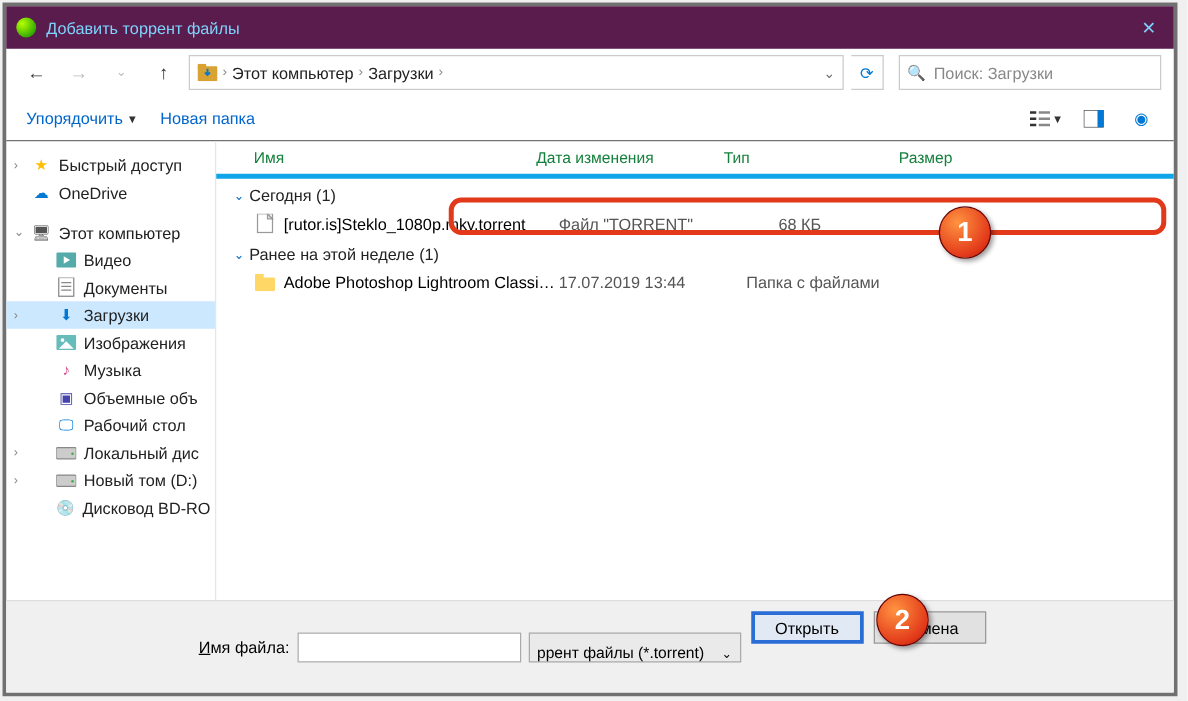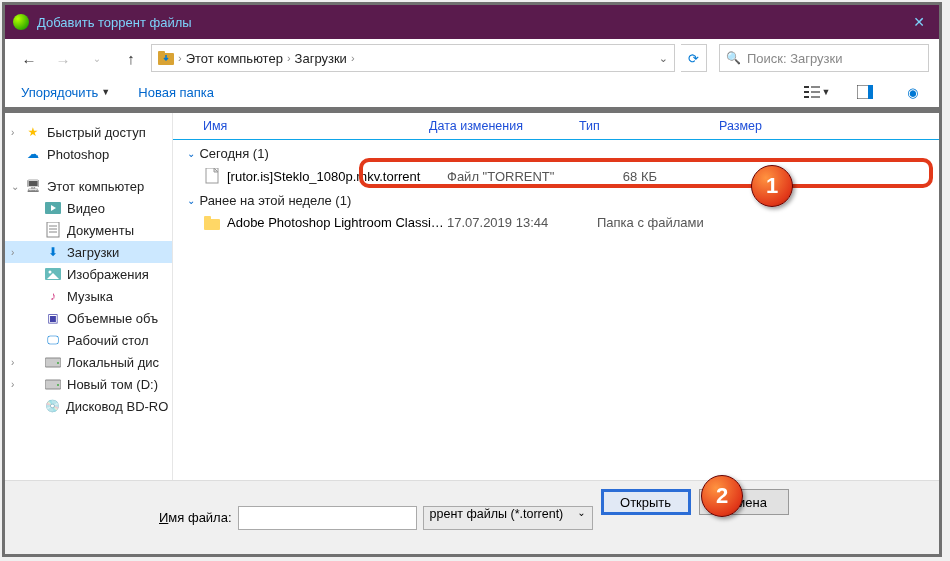--- a/index.html
+++ b/index.html
@@ -12,59 +12,59 @@
   .nav-row { height: 38px; display:flex; align-items:center; padding: 3px 10px; gap:6px; }
   .nav-row .nav-btn { width:28px; height:28px; display:flex; align-items:center; justify-content:center; color:#333; font-size:15px; border-radius:2px; }
   .nav-row .nav-btn.disabled { color:#bbb; }
   .address { flex:1; display:flex; align-items:center; height:28px; border:1px solid #ccc; padding: 0 6px; font-size:13px; color:#222; gap:4px; }
   .address .crumb { display:flex; align-items:center; gap:4px; }
   .address .folder-ic { width:16px; height:14px; display:inline-block; }
   .address .sep { color:#888; font-size:11px; }
   .address-refresh { width:26px; height:28px; border:1px solid #ccc; border-left:none; display:flex; align-items:center; justify-content:center; color:#0078d4; font-size:13px;}
   .search-box { width:210px; height:28px; border:1px solid #ccc; margin-left:6px; display:flex; align-items:center; padding:0 6px; color:#888; font-size:13px; gap:6px;}
   .search-box::before { content:"🔍"; font-size:12px; color:#888;}
-  .toolbar { height: 36px; display:flex; align-items:center; padding: 0 10px; gap:16px; border-bottom:6px solid #737373; }
+  .toolbar { height: 36px; display:flex; align-items:center; padding: 0 10px; gap:6px; border-bottom:1px solid #737373; }
   .toolbar .tbtn { color:#0066cc; font-size:13px; padding:4px 6px; display:flex; align-items:center; gap:3px;}
   .toolbar .tbtn .drop { font-size:9px; color:#333;}
   .toolbar-spacer { flex:1; }
   .toolbar .icon-btn { width:32px; height:24px; border:1px solid transparent; display:flex; align-items:center; justify-content:center; font-size:13px; color:#333;}
   .content { display:flex; height: 380px; }
   .sidebar { width: 168px; border-right:1px solid #e6e6e6; padding:8px 0; font-size:13px; overflow:hidden; position:relative;}
   .side-item { display:flex; align-items:center; gap:6px; padding: 3px 6px 3px 20px; white-space:nowrap; color:#222;}
   .side-item .exp { position:absolute; left:6px; font-size:10px; color:#888;}
   .side-item.l2 { padding-left: 40px;}
   .side-item.selected { background:#cce8ff;}
   .side-icon { width:16px; height:16px; display:flex; align-items:center; justify-content:center; font-size:12px;}
   .star { color:#ffbf00;}
   .cloud { color:#0078d4;}
   .pc { color:#555;}
   .down-i { color:#0078d4;}
   .drive-i { color:#666;}
   .side-sep { height:10px;}
   .file-area { flex:1; position:relative; font-size:13px;}
-  .col-headers { display:flex; padding: 6px 10px 6px 30px; color:#1d4ed8; font-size:12.5px; border-bottom: 1px solid #0ea5e9;}
+  .col-headers { display:flex; padding: 6px 10px 6px 30px; color:#15803d; font-size:12.5px; border-bottom: 4px solid #0ea5e9;}
   .col-headers > div:nth-child(1){ width: 226px;}
   .col-headers > div:nth-child(2){ width: 150px;}
   .col-headers > div:nth-child(3){ width: 140px;}
   .col-headers > div:nth-child(4){ width: 80px; text-align:left;}
   .group-hdr { padding: 6px 10px 4px 14px; display:flex; align-items:center; gap:4px; color:#222;}
   .group-hdr .chev { font-size:10px; color:#0066cc; transform: rotate(0deg);}
   .file-row { display:flex; align-items:center; padding: 3px 10px 3px 30px; gap:0;}
   .file-row .f-icon { width:18px; margin-right:6px; display:flex; align-items:center; justify-content:center;}
   .file-row > span.cell1 { width: 220px; overflow:hidden; text-overflow:ellipsis; white-space:nowrap;}
   .file-row > span.cell2 { width: 150px; color:#555;}
   .file-row > span.cell3 { width: 140px; color:#555;}
   .file-row > span.cell4 { width: 80px; color:#555; text-align:right; padding-right:10px;}
   .highlight-box { border:4px solid #e2391a; border-radius:10px; padding: 2px 4px; position:absolute; }
   .annot { position:absolute; width:42px; height:42px; border-radius:50%; background: radial-gradient(circle at 35% 30%, #ff9340, #e2391a 70%, #a01a00); color:#fff; font-size:22px; font-weight:bold; display:flex; align-items:center; justify-content:center; border:1px solid #600; box-shadow: 2px 2px 4px rgba(0,0,0,0.4);}
   .bottom-bar { position:absolute; left:0; right:0; bottom:0; height:74px; background:#f0f0f0; border-top:1px solid #ddd; padding:8px 14px; display:flex; flex-direction:row; gap:8px;}
   .filename-row { display:flex; align-items:center; gap:6px; font-size:13px;}
   .filename-row label { margin-left:140px;}
   .filename-input { flex:1; height:24px; border:1px solid #aaa; background:#fff;}
-  .filetype { width:170px; height:24px; border:1px solid #aaa; background:#eaeaea; display:flex; align-items:flex-start; justify-content:space-between; padding:0 6px; font-size:12.5px;}
+  .filetype { width:170px; height:24px; border:1px solid #aaa; background:#eaeaea; display:flex; align-items:flex-end; justify-content:space-between; padding:0 6px; font-size:12.5px;}
   .btn-row { display:flex; justify-content:flex-end; gap:8px;}
   .dlg-btn { width:90px; height:26px; border:1px solid #999; background:#e1e1e1; font-size:13px; display:flex; align-items:center; justify-content:center;}
   .dlg-btn.primary { border:3px solid #2b6dd6; background:#e1e9f5;}
   .underline-first::first-letter { text-decoration: underline;}
   svg { display:block;}
 </style>
 </head>
 <body>
 
 <div class="outer-border">
@@ -131,21 +131,21 @@
 
   <div class="content">
     <div class="sidebar" id="sidebar">
         <div class="side-item">
           <span class="exp">›</span>
           <span class="side-icon star">★</span>
           <span>Быстрый доступ</span>
         </div>
         <div class="side-item">
           <span class="side-icon cloud">☁</span>
-          <span>Photoshop</span>
+          <span>OneDrive</span>
         </div>
         <div class="side-sep"></div>
         <div class="side-item">
           <span class="exp">⌄</span>
           <span class="side-icon pc">🖥</span>
           <span>Этот компьютер</span>
         </div>
         <div class="side-item l2">
           <span class="side-icon">
             <svg width="16" height="14">

